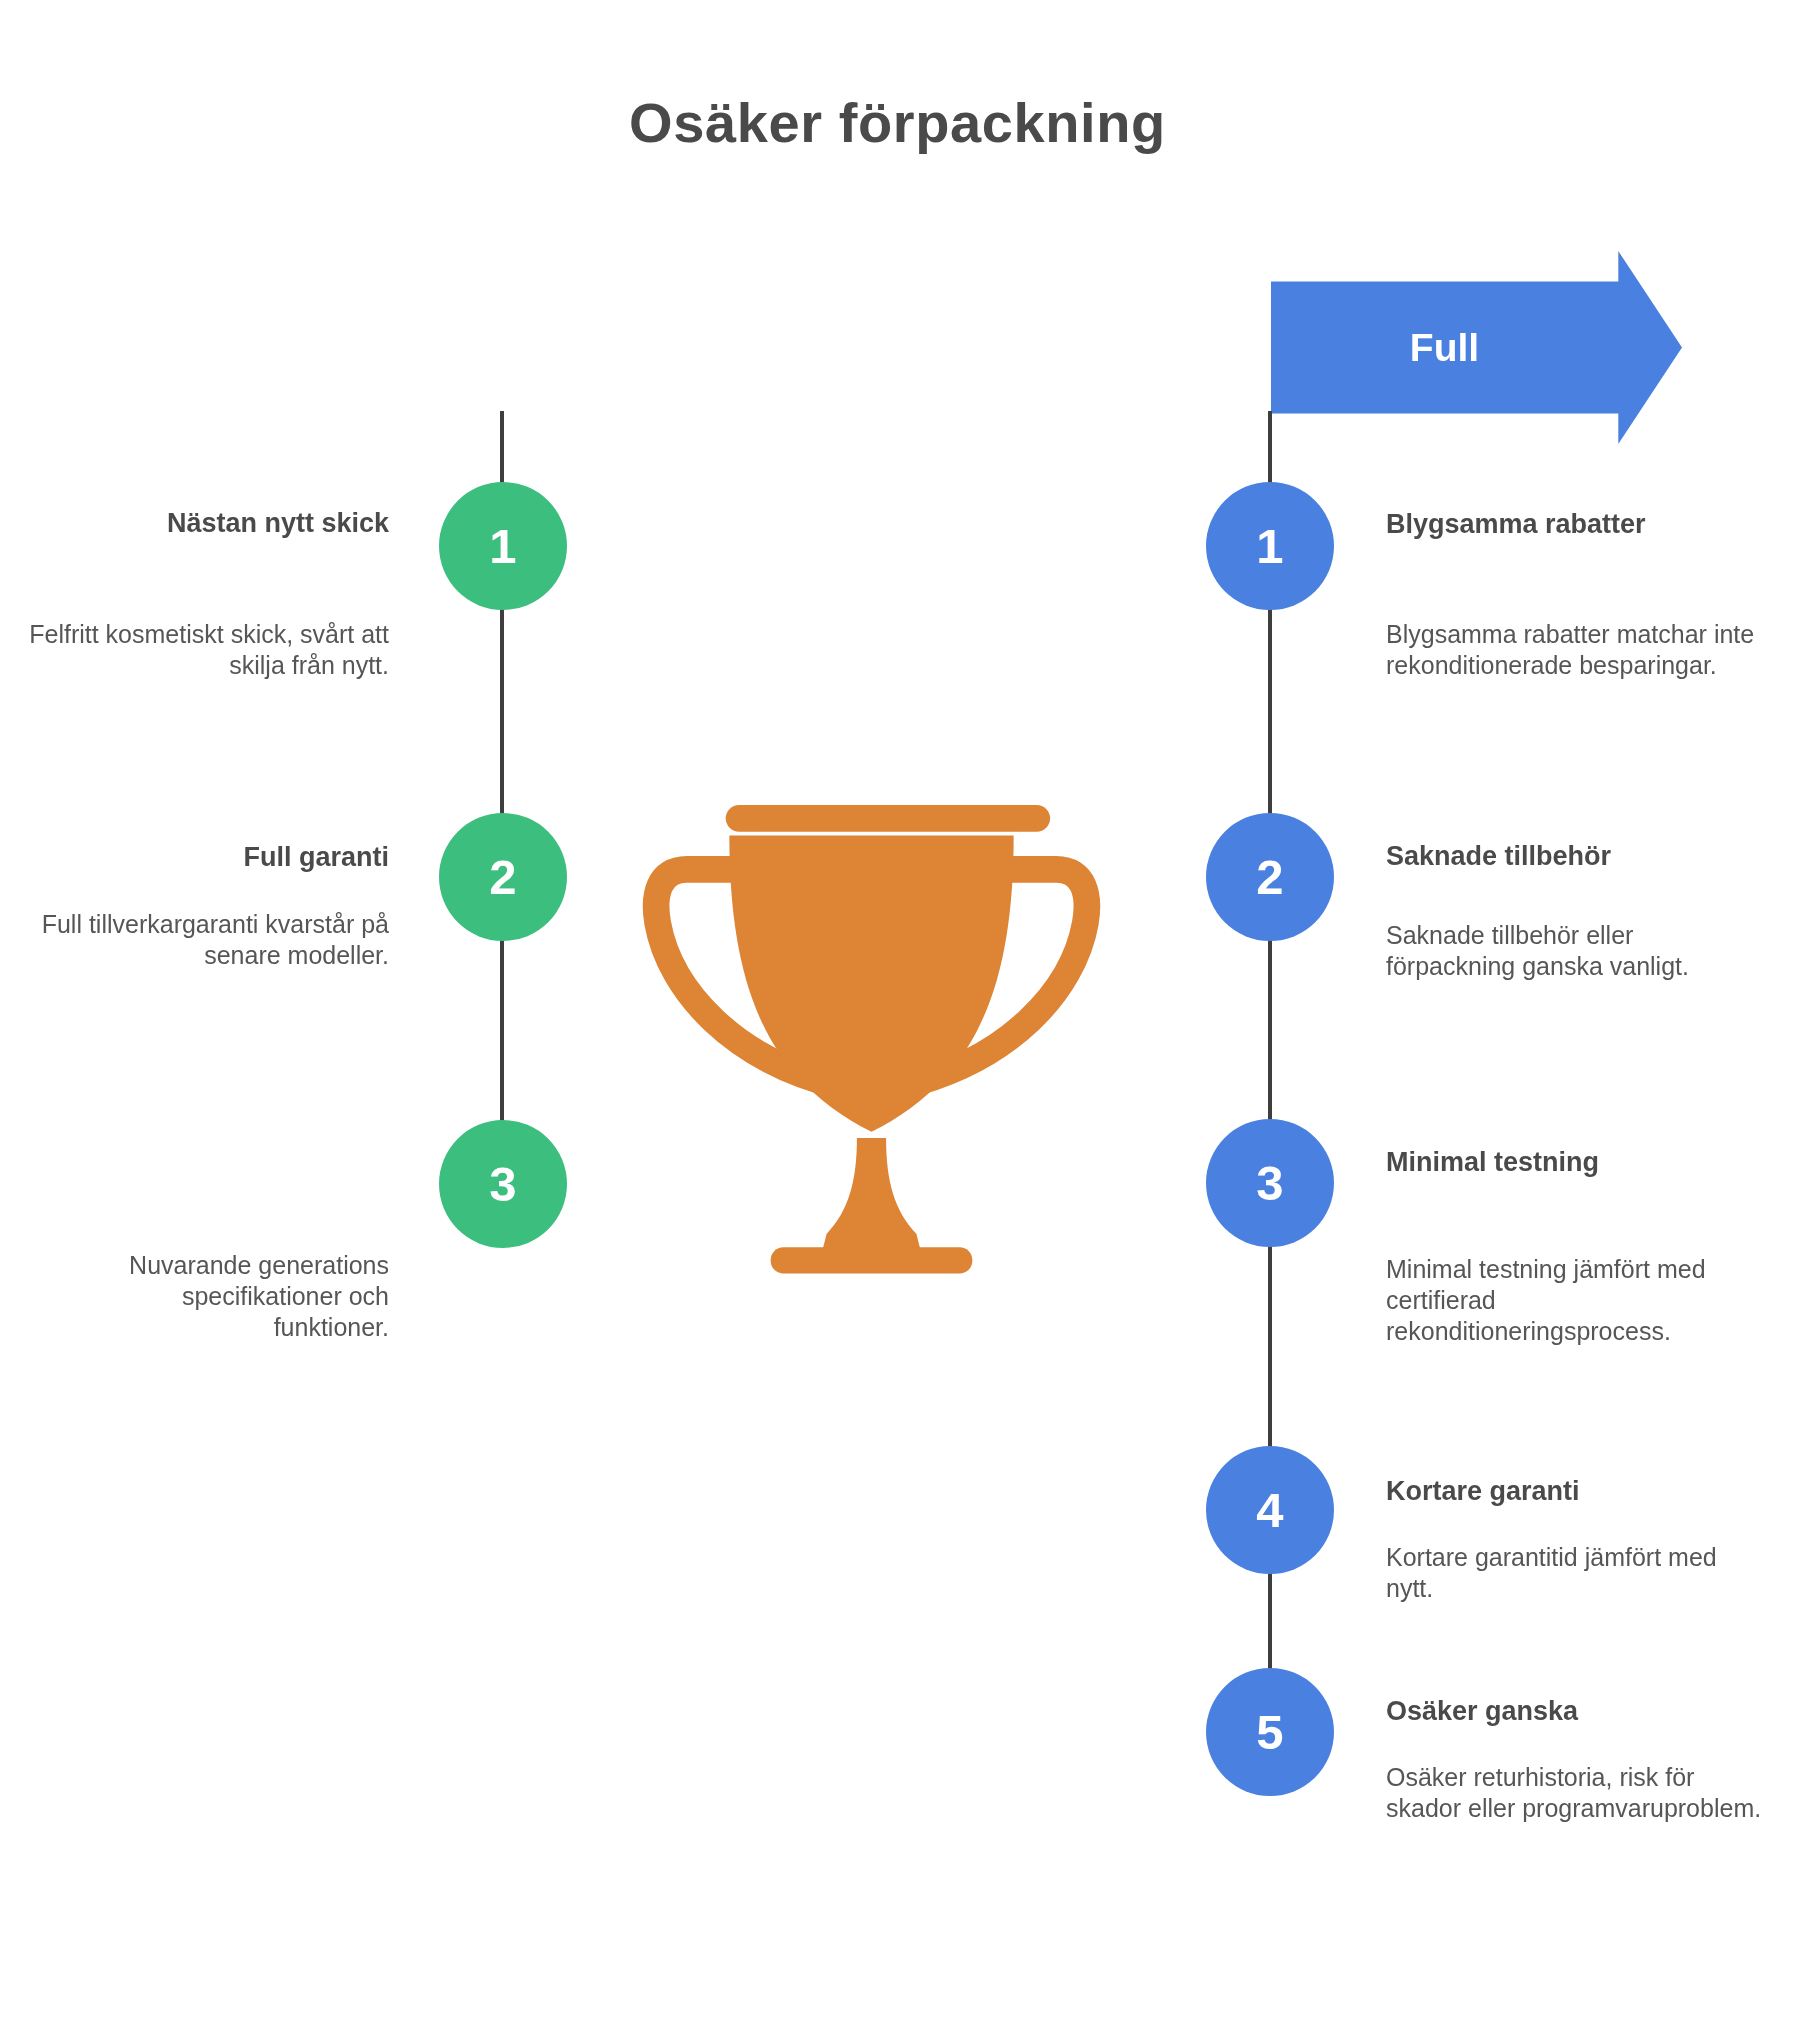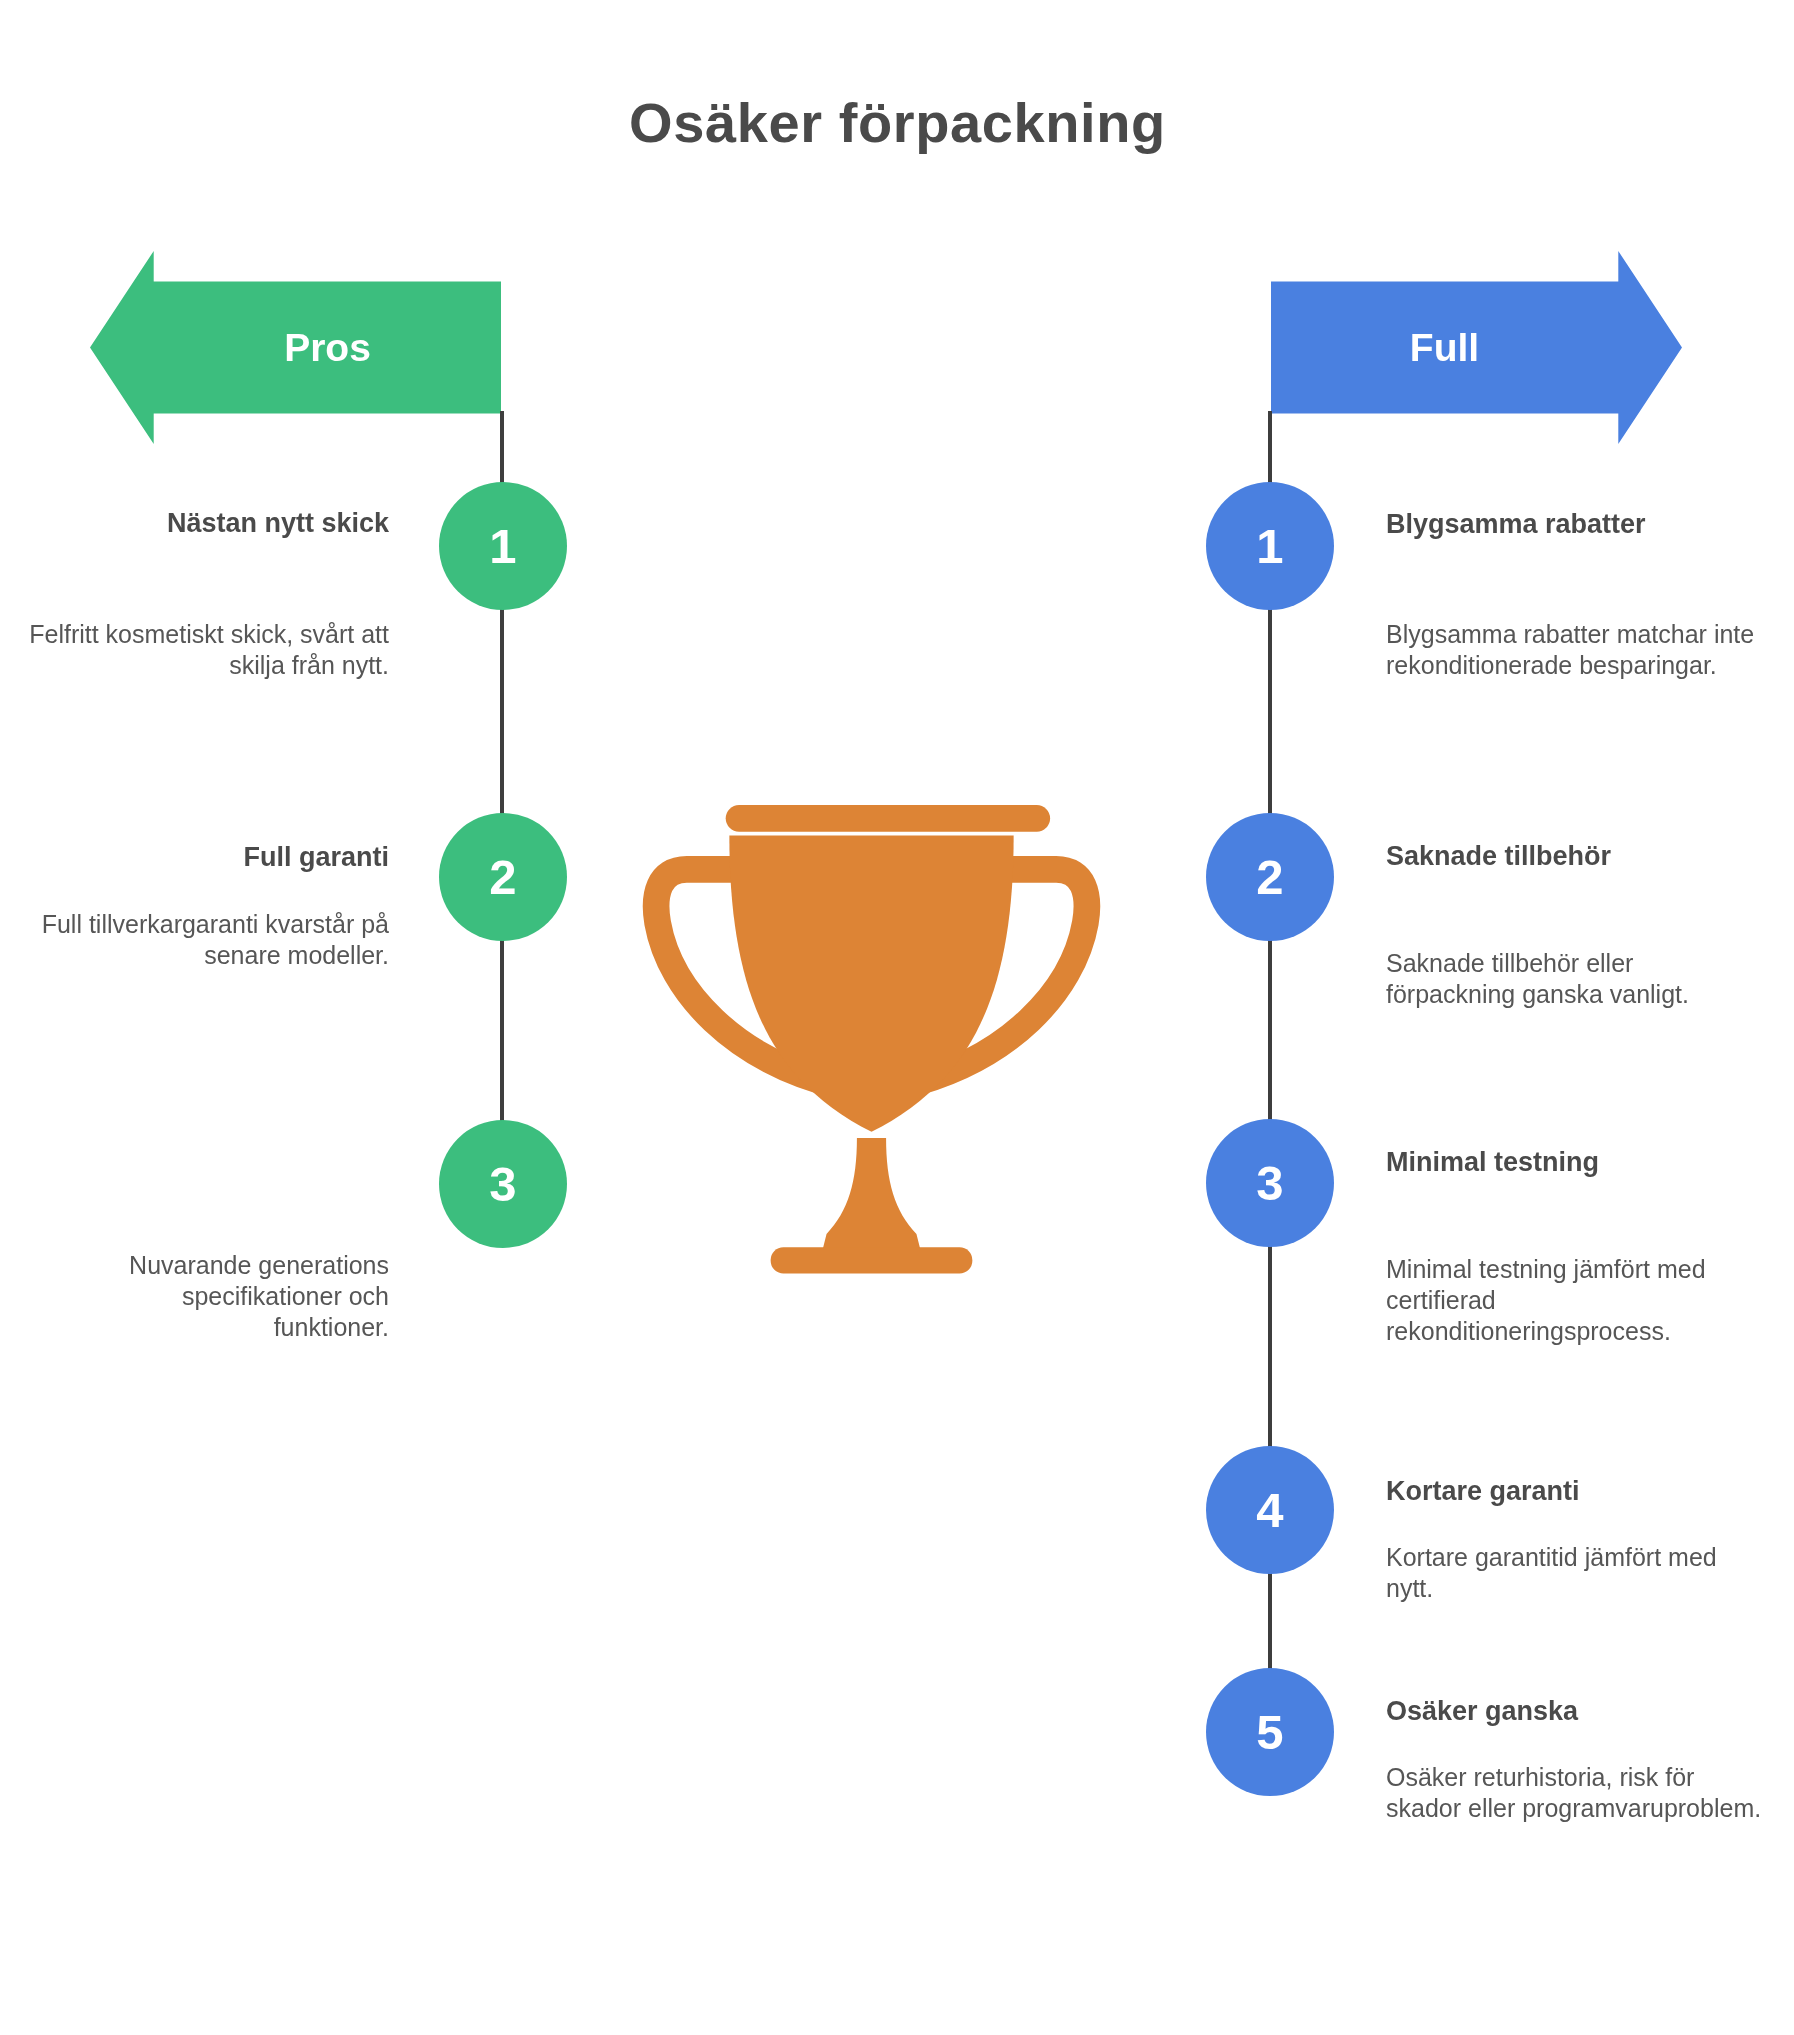--- a/index.html
+++ b/index.html
@@ -24,36 +24,33 @@
   .pc1{top:482px}.pc2{top:813px}.pc3{top:1120px}
   .cc1{top:482px}.cc2{top:813px}.cc3{top:1119px}.cc4{top:1446px}.cc5{top:1668px}
   .ititle{position:absolute;margin:0;font-size:27px;font-weight:bold;color:var(--dark);line-height:1.18;}
   .idesc{position:absolute;margin:0;font-size:25px;color:var(--gray);line-height:1.24;}
   .pros-t,.pros-d{right:1406px;text-align:right;}
   .cons-t,.cons-d{left:1386px;text-align:left;}
   .pt1{top:508px;width:377px}.pd1{top:619px;width:377px}
   .pt2{top:842px;width:377px}.pd2{top:909px;width:377px}
   .pt3{top:1145px;width:377px}.pd3{top:1250px;width:304px}
   .ct1{top:509px;width:377px}.cd1{top:619px;width:377px}
-  .ct2{top:841px;width:377px}.cd2{top:948px;width:340px}
+  .ct2{top:841px;width:377px}.cd2{top:920px;width:340px}
   .ct3{top:1147px;width:340px}.cd3{top:1254px;width:389px}
   .ct4{top:1476px;width:389px}.cd4{top:1542px;width:377px}
   .ct5{top:1696px;width:377px}.cd5{top:1762px;width:377px}
   .trophy{position:absolute;left:638px;top:805px;z-index:0;}
 </style>
 </head>
 <body>
 
 <div class="page" style="--green: #3cbe7e; --blue: #4a80e0; --orange: #dd8435; --dark: #4a4a4a; --gray: #565656; --line: #3e3e3e;">
 
   <h1 class="page-title">Osäker förpackning</h1>
 
-  <div class="arrow arrow-pros">
-    <span>Pros</span>
-  </div>
   <div class="arrow arrow-cons">
     <span>Full</span>
   </div>
 
   <div class="vline vline-pros"></div>
   <div class="vline vline-cons"></div>
 
   <svg class="trophy" viewBox="0 0 768 772" width="467" height="469" aria-hidden="true">
     <g fill="#dd8435">
       <path d="M186 106 H80 C34 106 24 148 32 194 C52 306 158 420 330 462" fill="none" stroke="#dd8435" stroke-width="44"></path>

